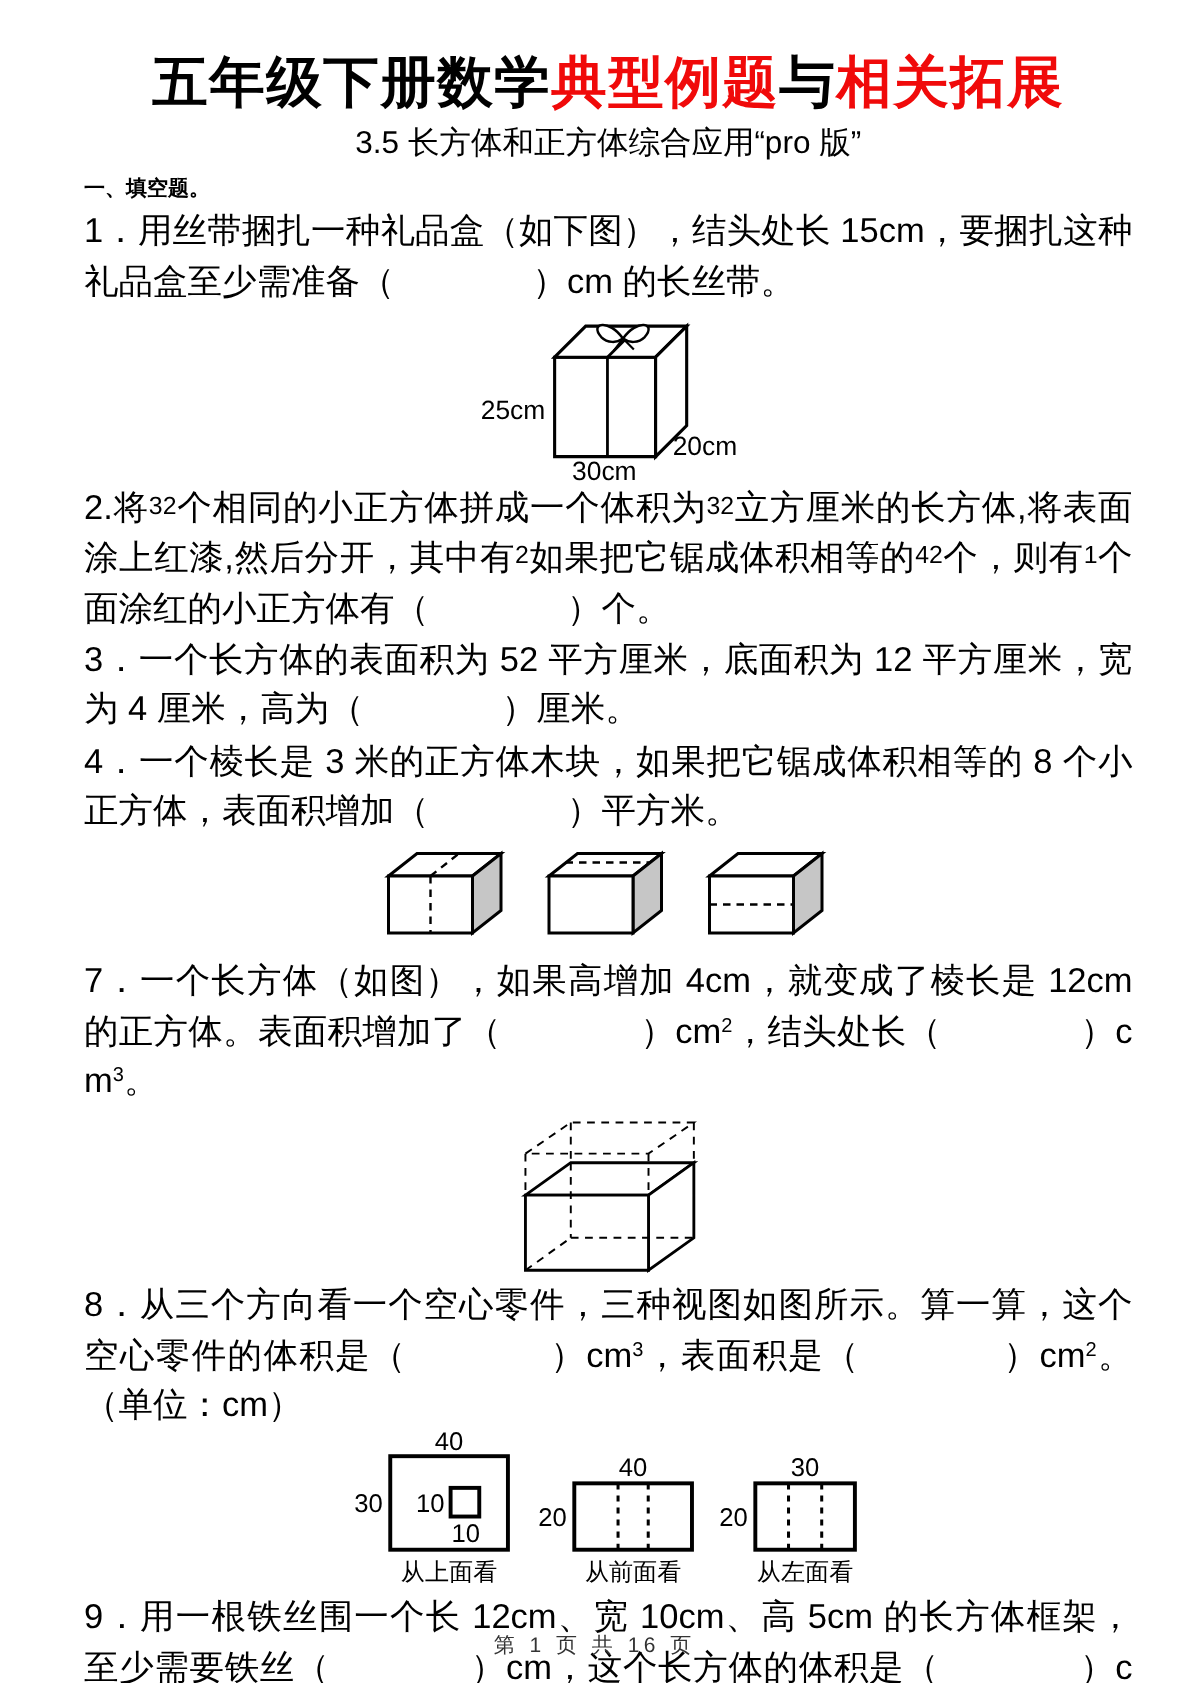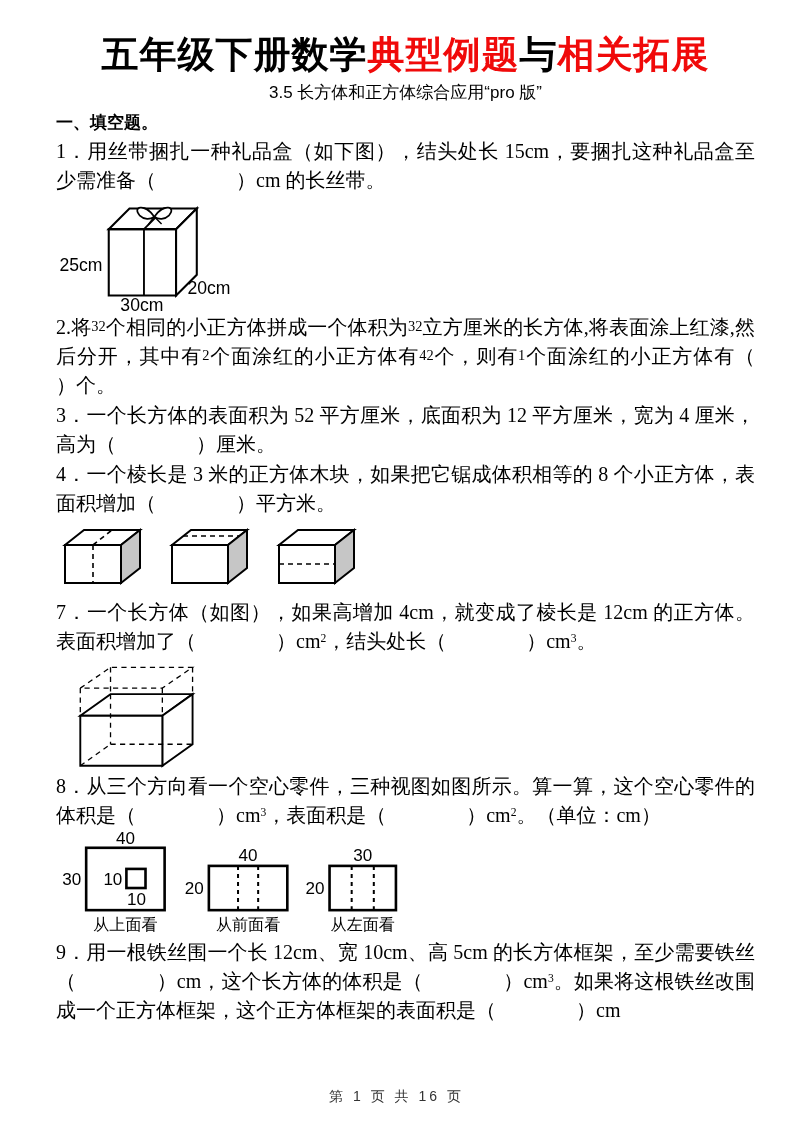--- a/index.html
+++ b/index.html
@@ -12,31 +12,30 @@
     padding:34px 38px 0 56px;
   }
   .title {
     margin:0 0 6px 0; text-align:center;
     font-size:37px; font-weight:bold; line-height:1.15; letter-spacing:1px;
     white-space:nowrap;
   }
   .title .red { color:var(--accent); }
   .subtitle {
     margin:2px 0 8px 0; text-align:center;
-    font-size:17px; font-weight:normal; line-height:1.2;
+    font-size:21px; font-weight:normal; line-height:1.2;
   }
-  .section { font-size:17px; font-weight:bold; line-height:1.4; margin:2px 0; }
+  .section { font-size:14px; font-weight:bold; line-height:1.4; margin:2px 0; }
   p.q {
-    font-size:20px; line-height:1.45; margin:1px 0; text-align:justify;
+    font-size:23px; line-height:1.45; margin:1px 0; text-align:justify;
     word-break:break-all;
-    font-family:Liberation Serif, serif;
   }
   .nsup { font-size:0.72em; vertical-align:0.22em; }
   .sup  { font-size:0.58em; vertical-align:0.55em; }
-  .fig { margin:1px 0; line-height:0; }
+  .fig { text-align:center; margin:1px 0; line-height:0; }
   svg { overflow:visible; }
   svg text { font-family:"Liberation Sans", sans-serif; fill:#000; }
   .footer {
     position:absolute; left:0; right:0; bottom:16px;
     text-align:center; font-size:14px; color:#333; letter-spacing:3px;
   }
 </style>
 </head>
 <body>
 
@@ -65,21 +64,21 @@
         <path d="M94,20 C103,7 116,10 108,19 C104,23 98,23 94,20 Z" fill="#fff" stroke="#000" stroke-width="1.6"></path>
         <path d="M94,20 L88,28 M94,20 L101,27" stroke="#000" stroke-width="1.4" fill="none"></path>
       </g>
 
       <text x="44" y="72" font-size="17" text-anchor="end">25cm</text>
       <text x="82" y="111" font-size="17" text-anchor="middle">30cm</text>
       <text x="126" y="95" font-size="17" text-anchor="start">20cm</text>
     </svg>
   </div>
 
-  <p class="q"><span>2.将</span><span class="nsup">32</span><span>个相同的小正方体拼成一个体积为</span><span class="nsup">32</span><span>立方厘米的长方体,将表面涂上红漆,然后分开，其中有</span><span class="nsup">2</span><span>个面涂红的小正方体有</span><span class="nsup">42</span><span>个，则有</span><span class="nsup">1</span><span>个面涂红的小正方体有（　　　　）个。</span></p>
+  <p class="q"><span>2.将</span><span class="nsup">32</span><span>个相同的小正方体拼成一个体积为</span><span class="nsup">32</span><span>立方厘米的长方体,将表面涂上红漆,然后分开，其中有</span><span class="nsup">2</span><span>如果把它锯成体积相等的</span><span class="nsup">42</span><span>个，则有</span><span class="nsup">1</span><span>个面涂红的小正方体有（　　　　）个。</span></p>
 
   <p class="q">3．一个长方体的表面积为 52 平方厘米，底面积为 12 平方厘米，宽为 4 厘米，高为（　　　　）厘米。</p>
 
   <p class="q">4．一个棱长是 3 米的正方体木块，如果把它锯成体积相等的 8 个小正方体，表面积增加（　　　　）平方米。</p>
 
 
   <div class="fig">
     <svg width="312" height="78" viewBox="0 0 310 78">
 
       <g>

